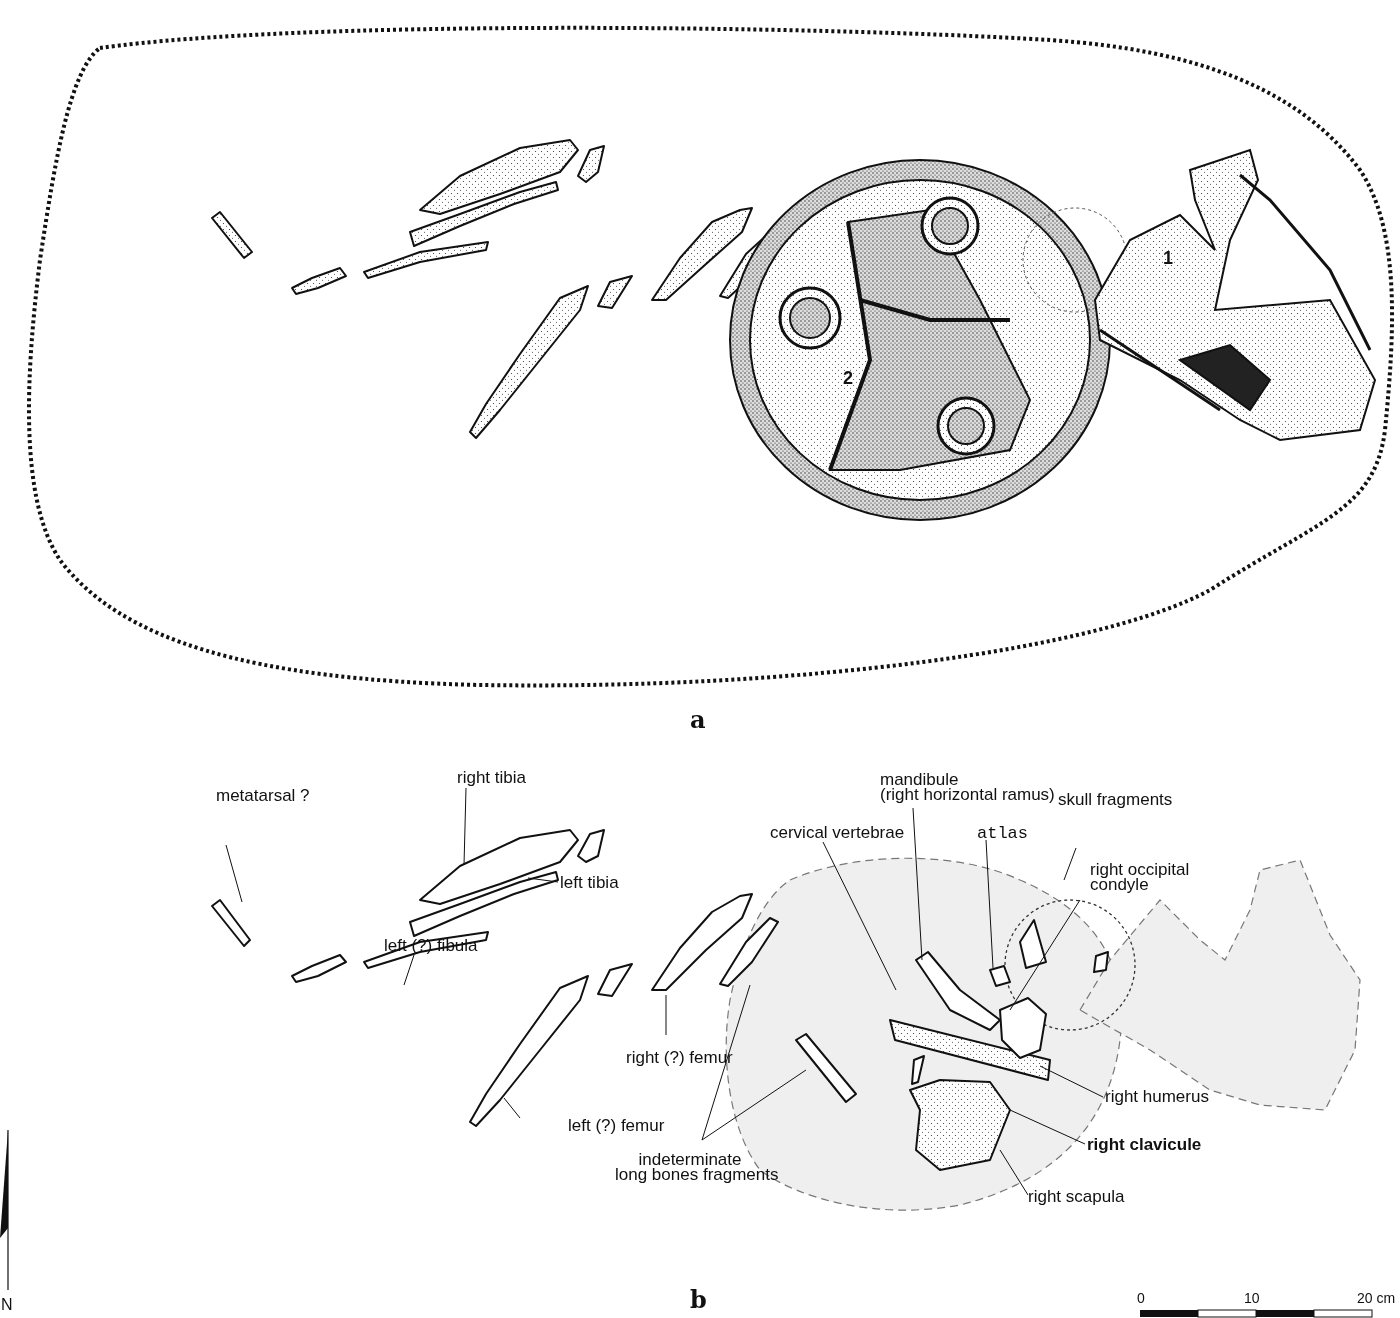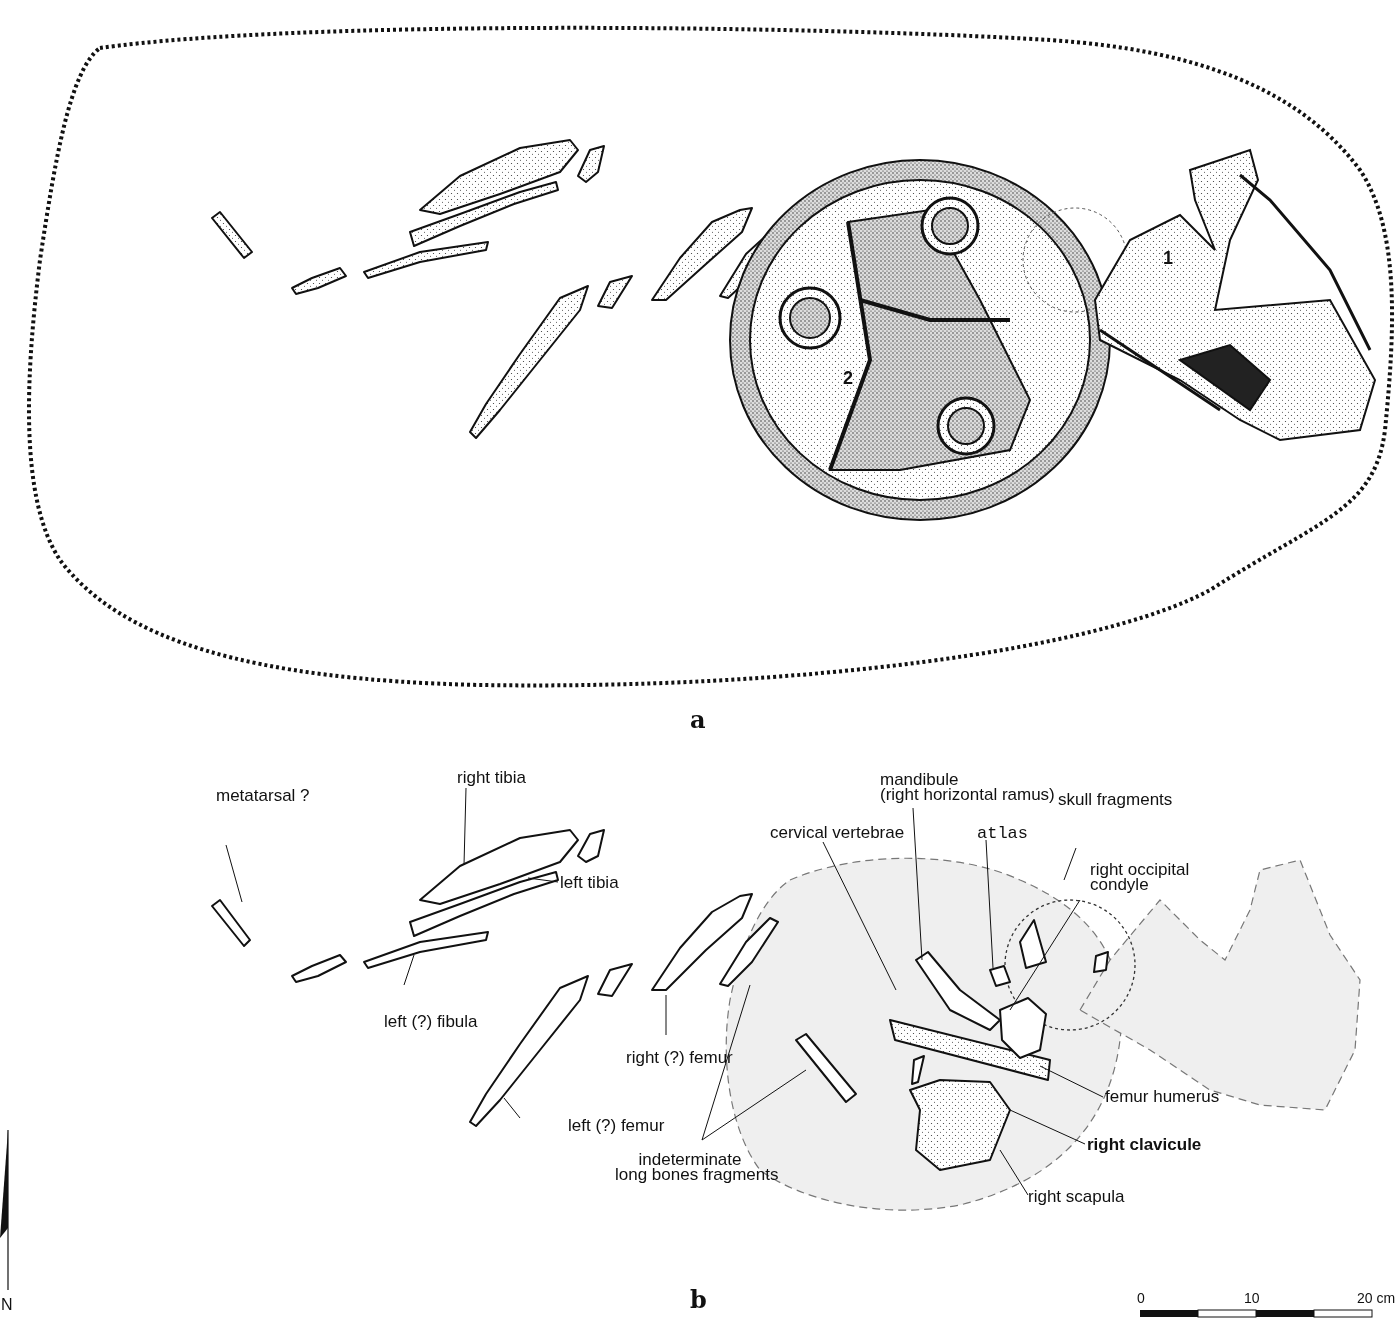--- a/index.html
+++ b/index.html
@@ -137,39 +137,39 @@
       <path d="M8,1130 L0,1238 L8,1228 Z" fill="#111"></path>
     </g>
   </svg>
 
   <div class="panel-letter" style="left:690px;top:705px;">a</div>
   <div class="panel-letter" style="left:690px;top:1285px;">b</div>
 
   <div class="lbl" style="left:216px;top:788px;">metatarsal ?</div>
   <div class="lbl" style="left:457px;top:770px;">right tibia</div>
   <div class="lbl" style="left:560px;top:875px;">left tibia</div>
-  <div class="lbl" style="left:384px;top:1014px;">left (?) fibula</div>
+  <div class="lbl" style="left:384px;top:938px;">left (?) fibula</div>
   <div class="lbl" style="left:524px;top:1118px;padding-left:44px;">left (?) femur</div>
   <div class="lbl" style="left:626px;top:1050px;text-align:right;">right (?) femur</div>
   <div class="lbl center" style="left:615px;top:1152px;width:150px;">
     <div>indeterminate</div>
     <div>long bones fragments</div>
   </div>
   <div class="lbl" style="left:770px;top:825px;">cervical vertebrae</div>
   <div class="lbl" style="left:880px;top:772px;">
     <div>mandibule</div>
     <div>(right horizontal ramus)</div>
   </div>
   <div class="lbl" style="left:977px;top:826px;font-family:Liberation Mono, monospace;">atlas</div>
   <div class="lbl" style="left:1047px;top:792px;margin-left:11px;">skull fragments</div>
   <div class="lbl" style="left:1090px;top:862px;">
     <div>right occipital</div>
     <div>condyle</div>
   </div>
-  <div class="lbl" style="left:1105px;top:1089px;">femur humerus</div>
+  <div class="lbl" style="left:1105px;top:1089px;">right humerus</div>
   <div class="lbl" style="left:1087px;top:1137px;font-weight:bold;">right clavicule</div>
   <div class="lbl" style="left:1028px;top:1189px;">right scapula</div>
 
   <div class="scale-lbl" style="left:1137px;top:1290px;">0</div>
   <div class="scale-lbl" style="left:1244px;top:1290px;">10</div>
   <div class="scale-lbl" style="left:1357px;top:1290px;">20 cm</div>
 
   <div class="north-lbl" style="left:1px;top:1296px;">N</div>
 </div>
 

